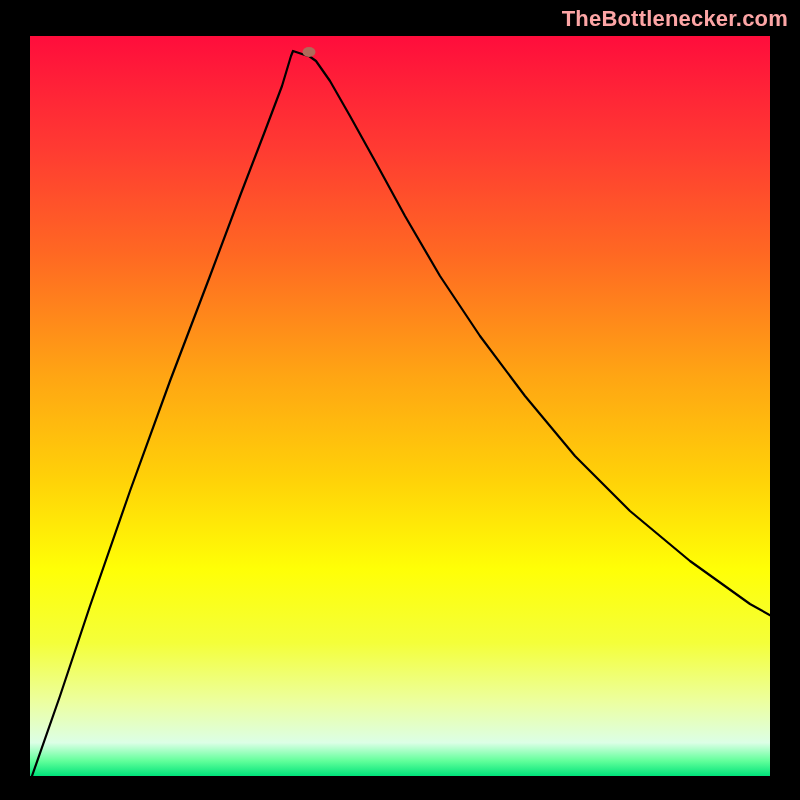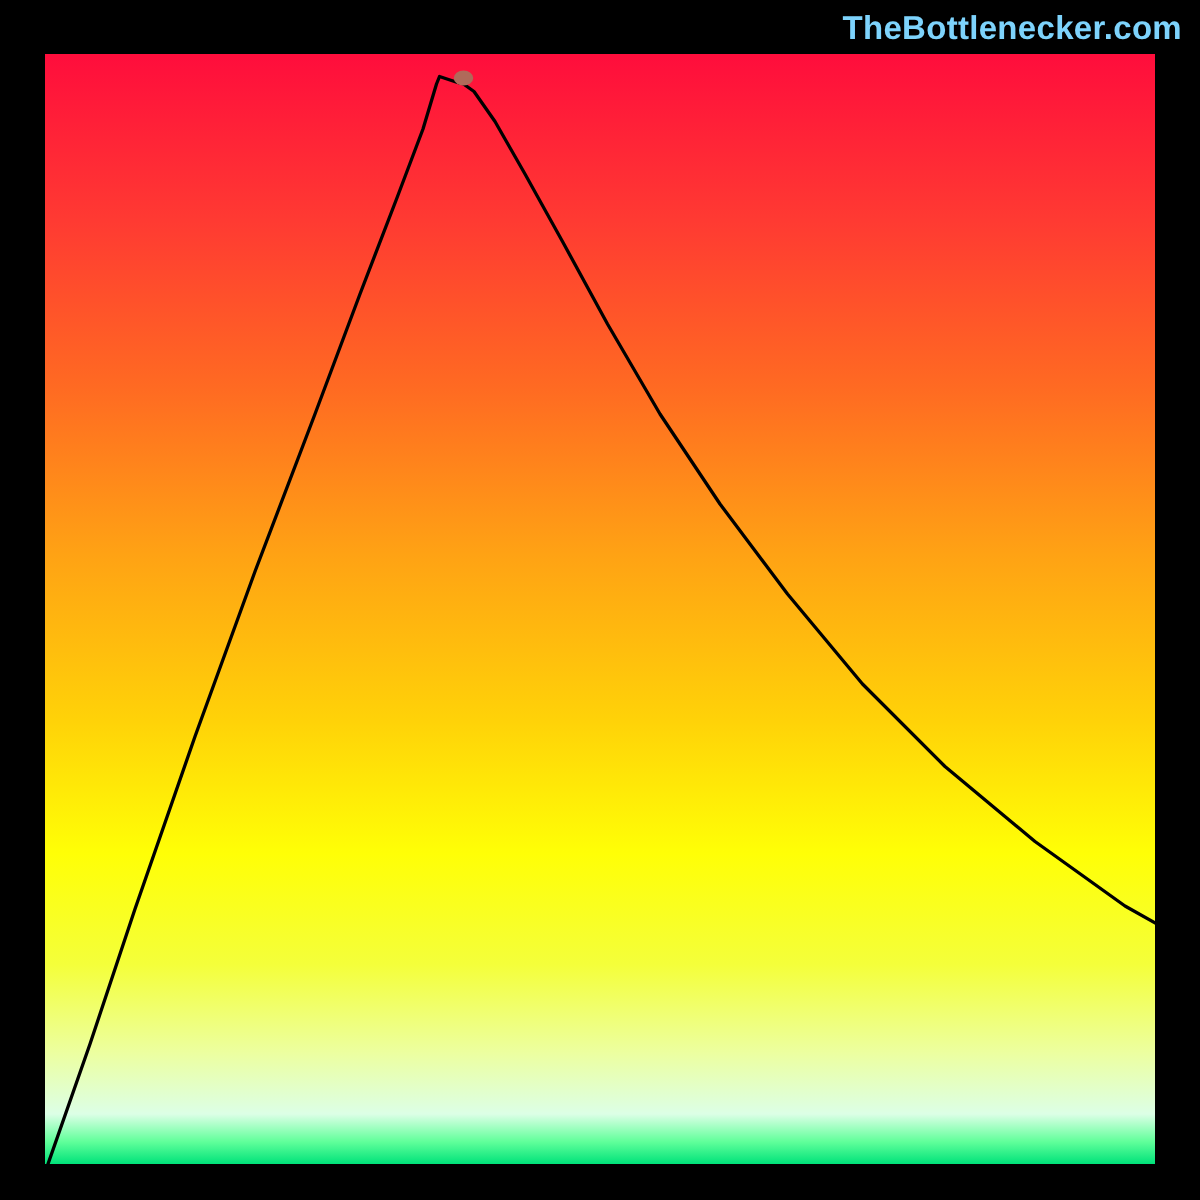--- a/index.html
+++ b/index.html
@@ -23,21 +23,21 @@
     width: 740px; height: 740px;
     overflow: hidden;
   }
   .plot-area svg {
     display: block;
     width: 100%; height: 100%;
   }
   .watermark {
     position: absolute;
     top: 6px; right: 12px;
-    color: #7dd3fc;
+    color: #fca5a5;
     font-size: 22px;
     font-weight: 600;
     letter-spacing: 0.2px;
     user-select: none;
   }
 </style>
 </head>
 <body>
 
 <div class="frame">

